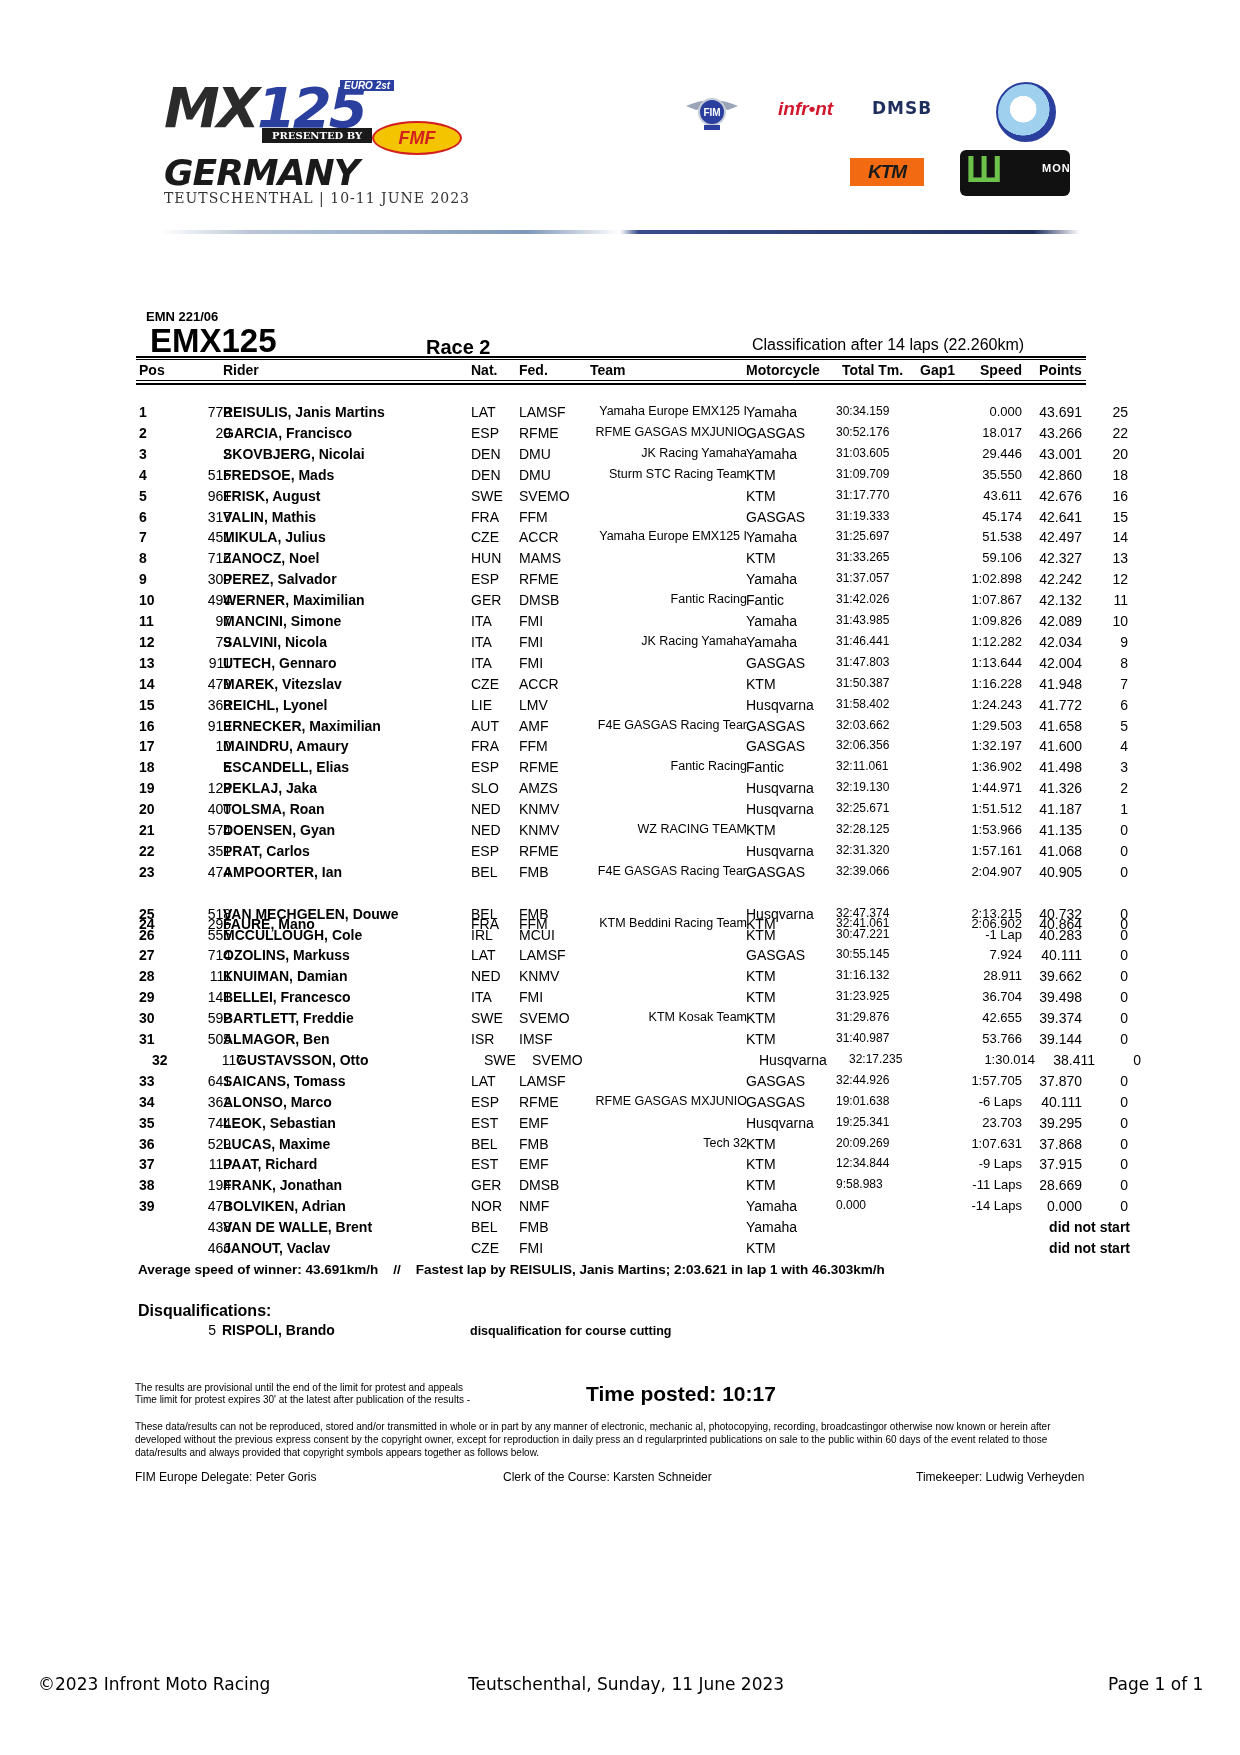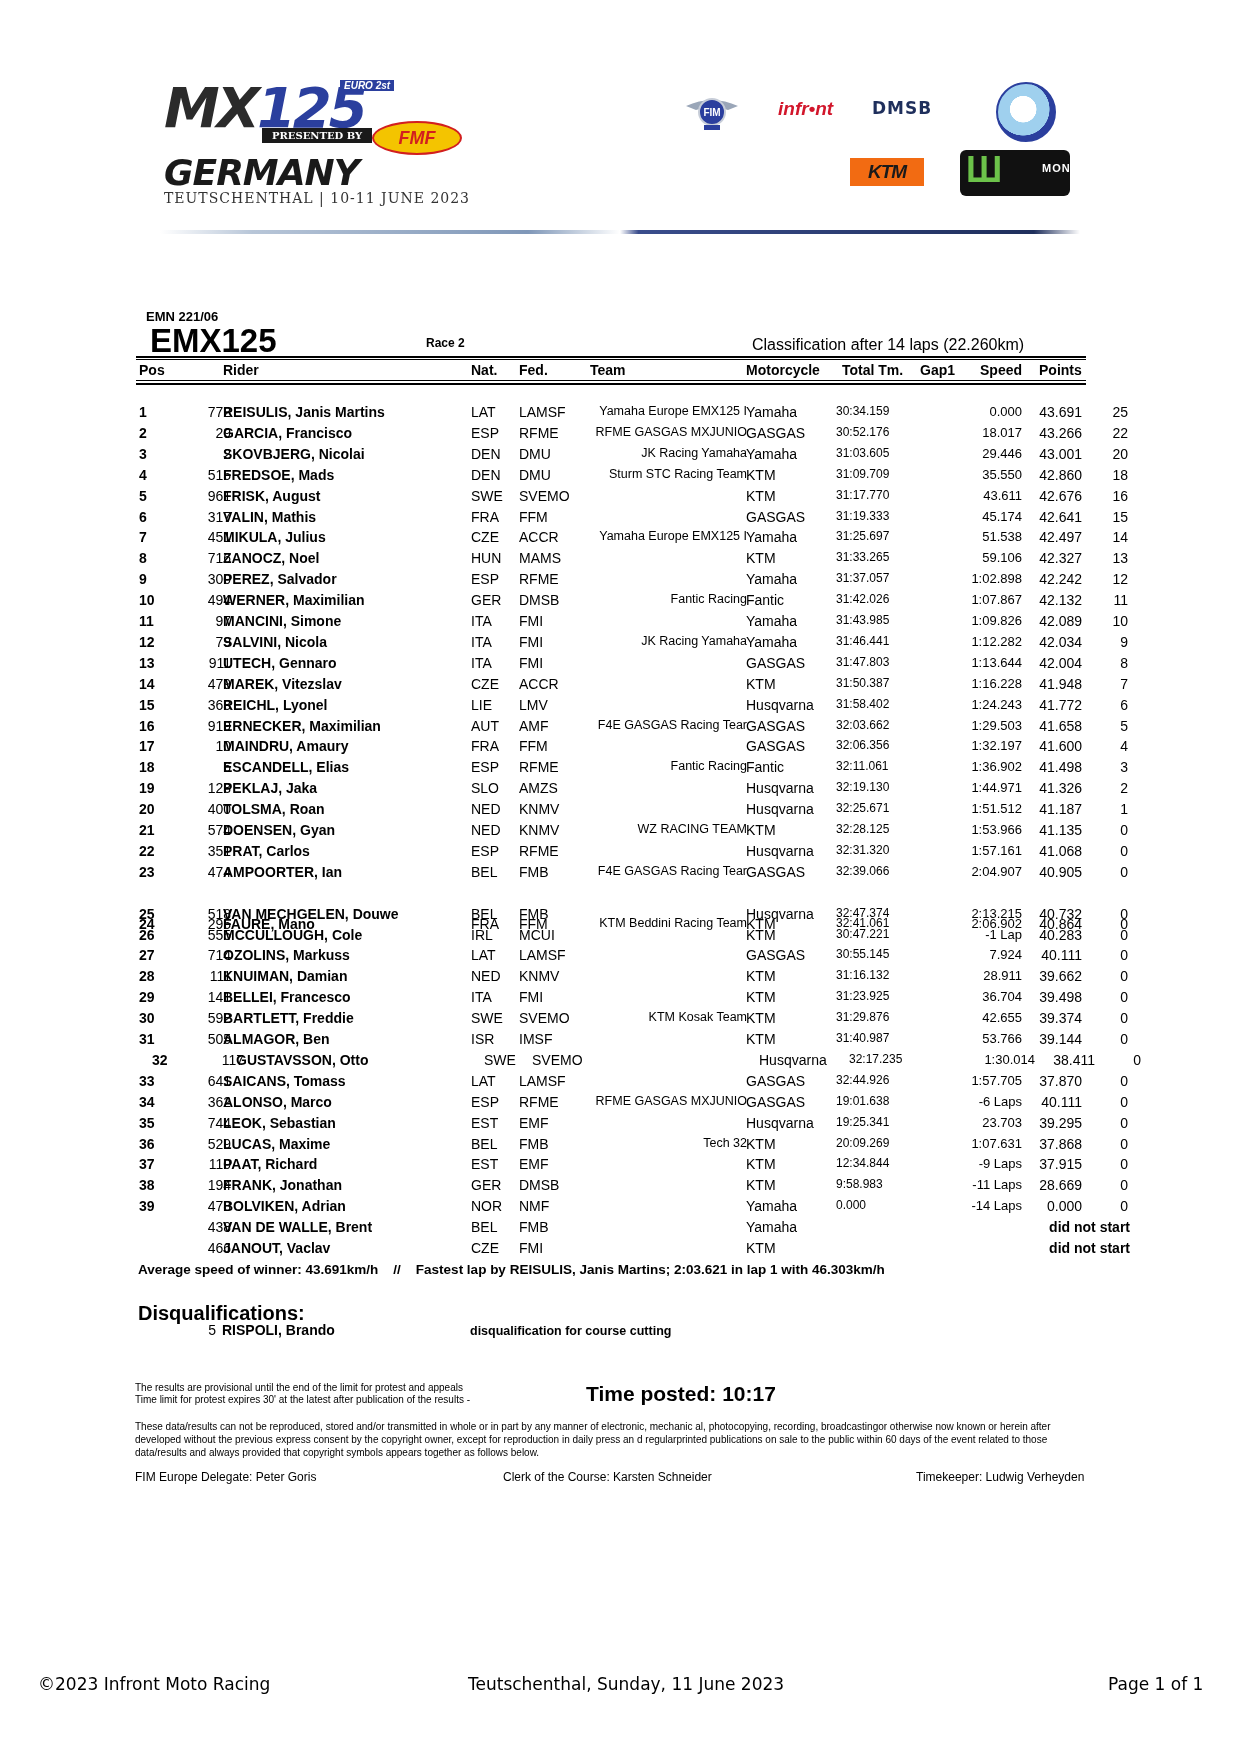--- a/index.html
+++ b/index.html
@@ -19,21 +19,21 @@
   .club { left:996px; top:82px; width:56px; height:56px; border-radius:50%; border:2px solid #2b3f9e; background:radial-gradient(circle at 45% 45%, #ffffff 0 30%, #9fd0ee 31% 60%, #2b3f9e 61%); }
   .ktm { left:850px; top:158px; width:74px; height:28px; background:#f26b12; color:#1a1a1a; font-weight:bold; font-style:italic; font-size:19px; text-align:center; line-height:28px; letter-spacing:-1px; }
   .monster { left:960px; top:150px; width:110px; height:46px; background:#111; border-radius:6px; color:#fff; font-size:11px; font-weight:bold; }
   .monster .m { position:absolute; left:6px; top:2px; color:#6cc24a; font-size:36px; font-weight:bold; line-height:1; }
   .monster .t { position:absolute; left:44px; top:12px; letter-spacing:1px;padding-left:38px; }
   .swoosh { left:160px; top:230px; width:920px; height:4px; background:linear-gradient(90deg, #ffffff 0%, #b8c6d8 10%, #7f97b8 40%, #ffffff 50%, #3a4d8c 52%, #1f2f5c 95%, #ffffff 100%); }
 
   
   .emn { left:146px; top:309px; font-size:13px; font-weight:bold; }
   .emx { left:150px; top:322px; font-size:33px; font-weight:bold; }
-  .race { left:426px; top:336px; font-size:12px; font-weight:bold; }
+  .race { left:426px; top:336px; font-size:20px; font-weight:bold; }
   .classif { left:752px; top:336px; font-size:16px; }
   .rule { left:136px; width:950px; height:0; border-top:2px solid #000; }
   .rule-thin { left:136px; width:950px; height:0; border-top:1px solid #000; }
 
   .col-head { top:362px; font-size:14px; font-weight:bold; }
 
   
   .row { position:absolute; left:136px; width:960px; height:21px; font-size:14px; }
   .row span { position:absolute; top:0; white-space:nowrap; }
   .c-pos { left:3px; font-weight:bold; }
@@ -43,21 +43,21 @@
   .c-fed { left:383px; }
   .c-team { left:453px; width:158px; overflow:hidden; font-size:12.5px;text-align:right; }
   .c-moto { left:610px; }
   .c-time { left:700px; width:120px; text-align:left; font-weight:normal; font-size:12px; }
   .c-gap { left:820px; width:66px; text-align:right; font-size:13px; }
   .c-speed { left:854px; width:92px; text-align:right; }
   .c-pts { left:896px; width:96px; text-align:right; }
   .c-dns { left:880px; width:114px; text-align:right; font-weight:bold; }
 
   .avg { left:138px; top:1262px; font-size:13.5px; font-weight:bold; }
-  .dsq-title { left:138px; top:1302px; font-size:20px; font-weight:bold; }
+  .dsq-title { left:138px; top:1302px; font-size:16px; font-weight:bold; }
   .dsq-num { left:190px; top:1322px; width:26px; text-align:right; font-size:14px; }
   .dsq-name { left:222px; top:1322px; font-size:14px; font-weight:bold; }
   .dsq-reason { left:470px; top:1324px; font-size:12.5px; font-weight:bold; }
 
   .prov { left:135px; top:1382px; font-size:10px; line-height:12px; }
   .posted { left:586px; top:1382px; font-size:21px; font-weight:bold; }
   .legal { left:135px; top:1420px; width:960px; font-size:10px; line-height:13px; }
   .sig { top:1470px; font-size:12px; }
 
   .foot { top:1674px; font-size:17px; font-family:"DejaVu Sans", sans-serif; }

